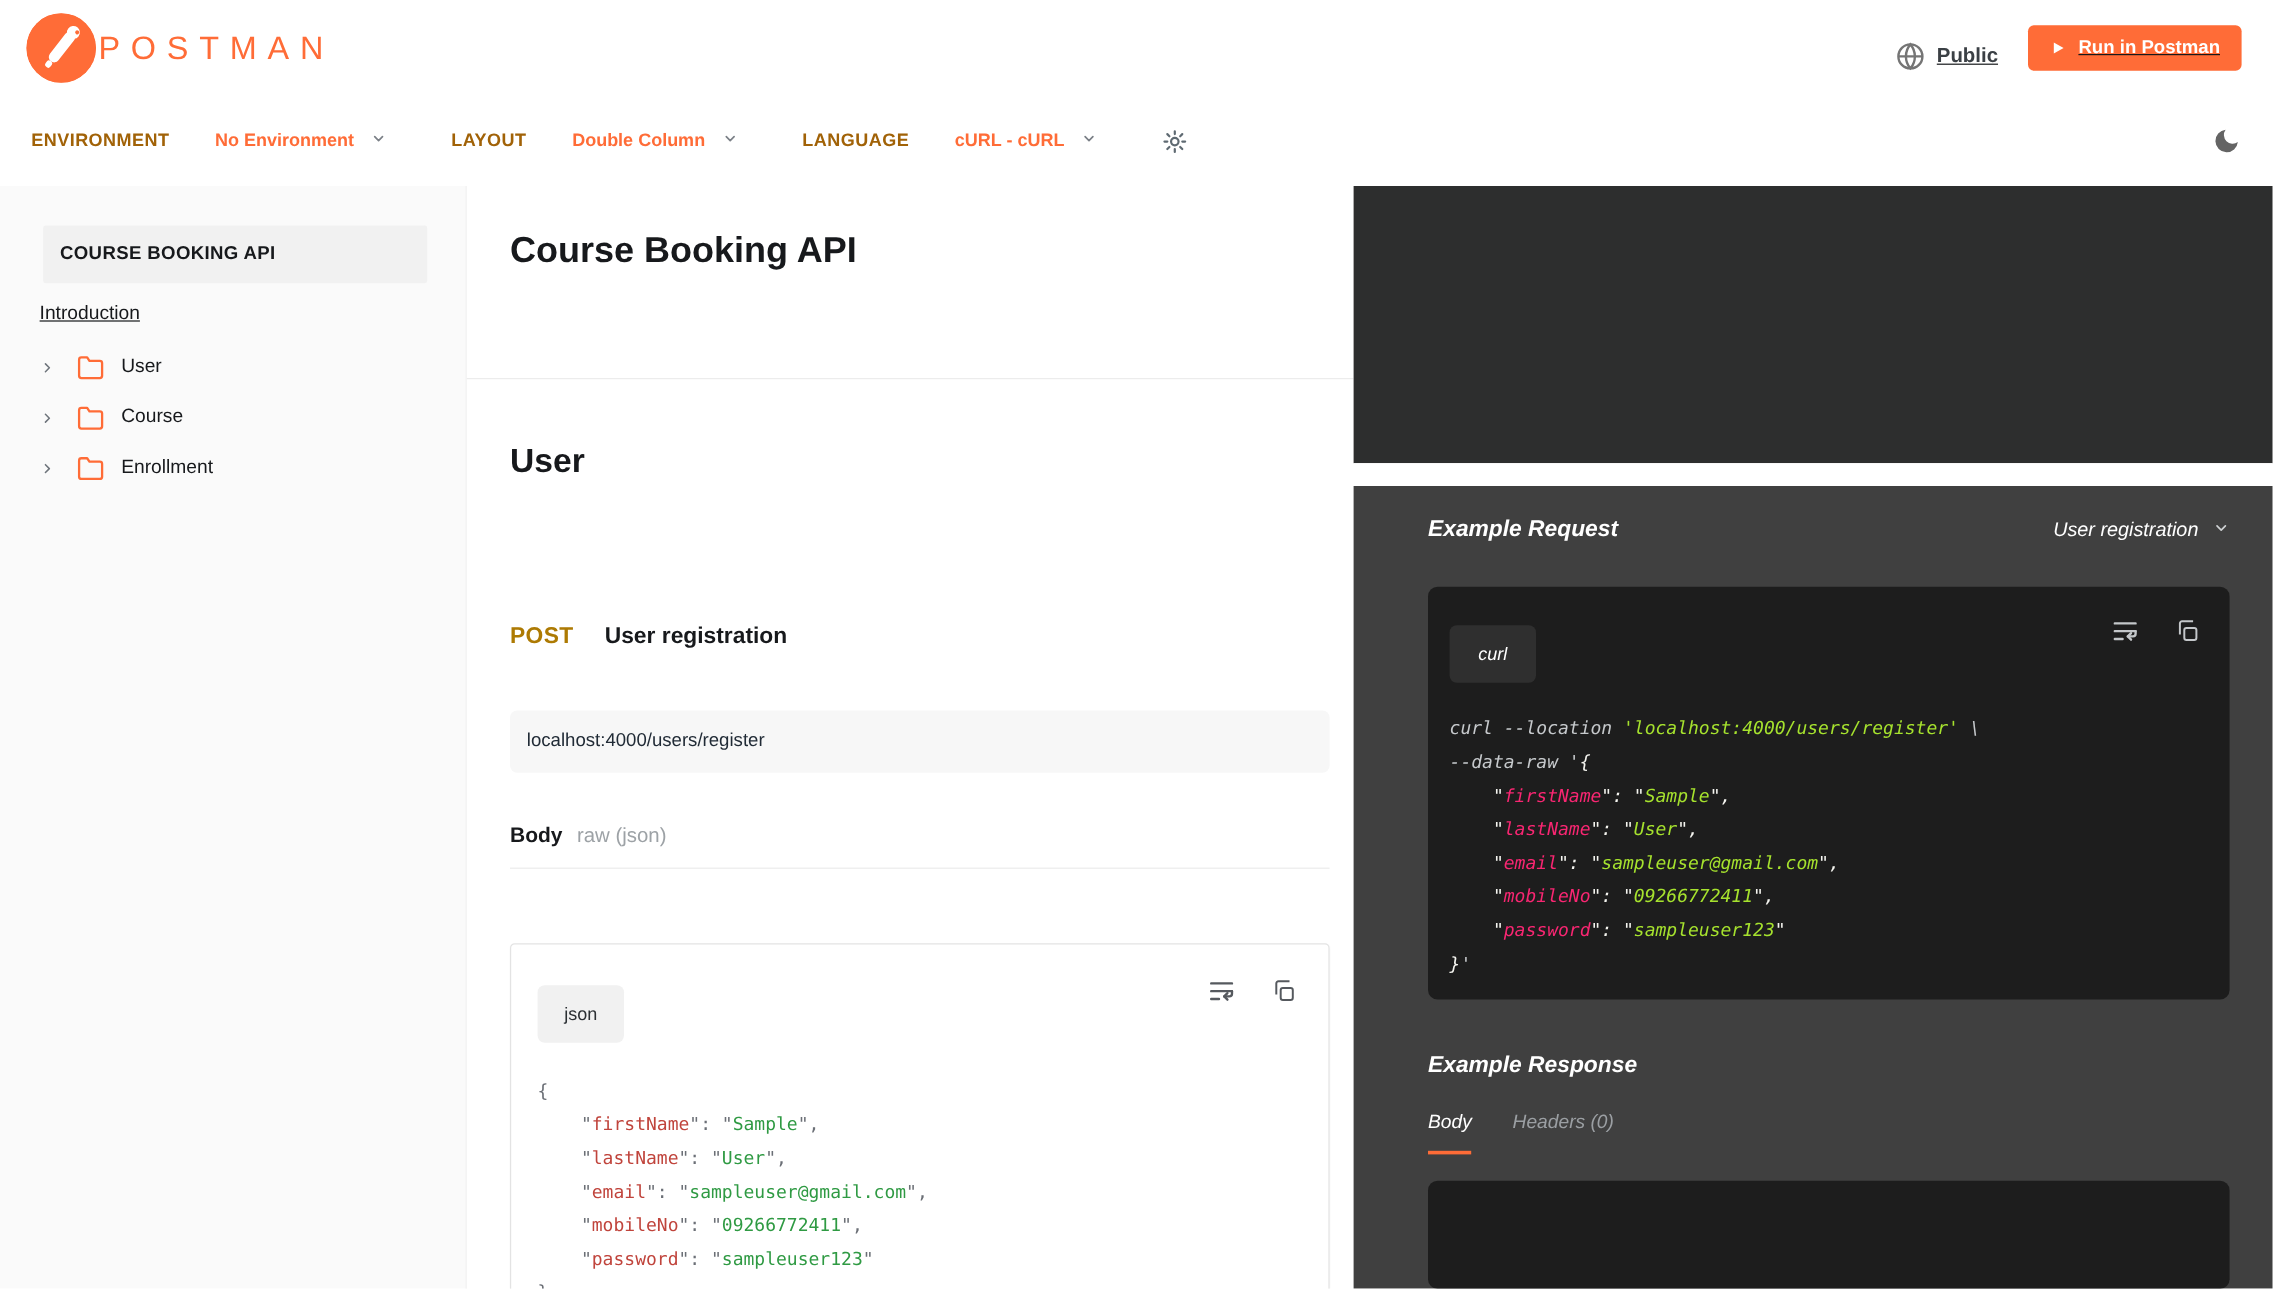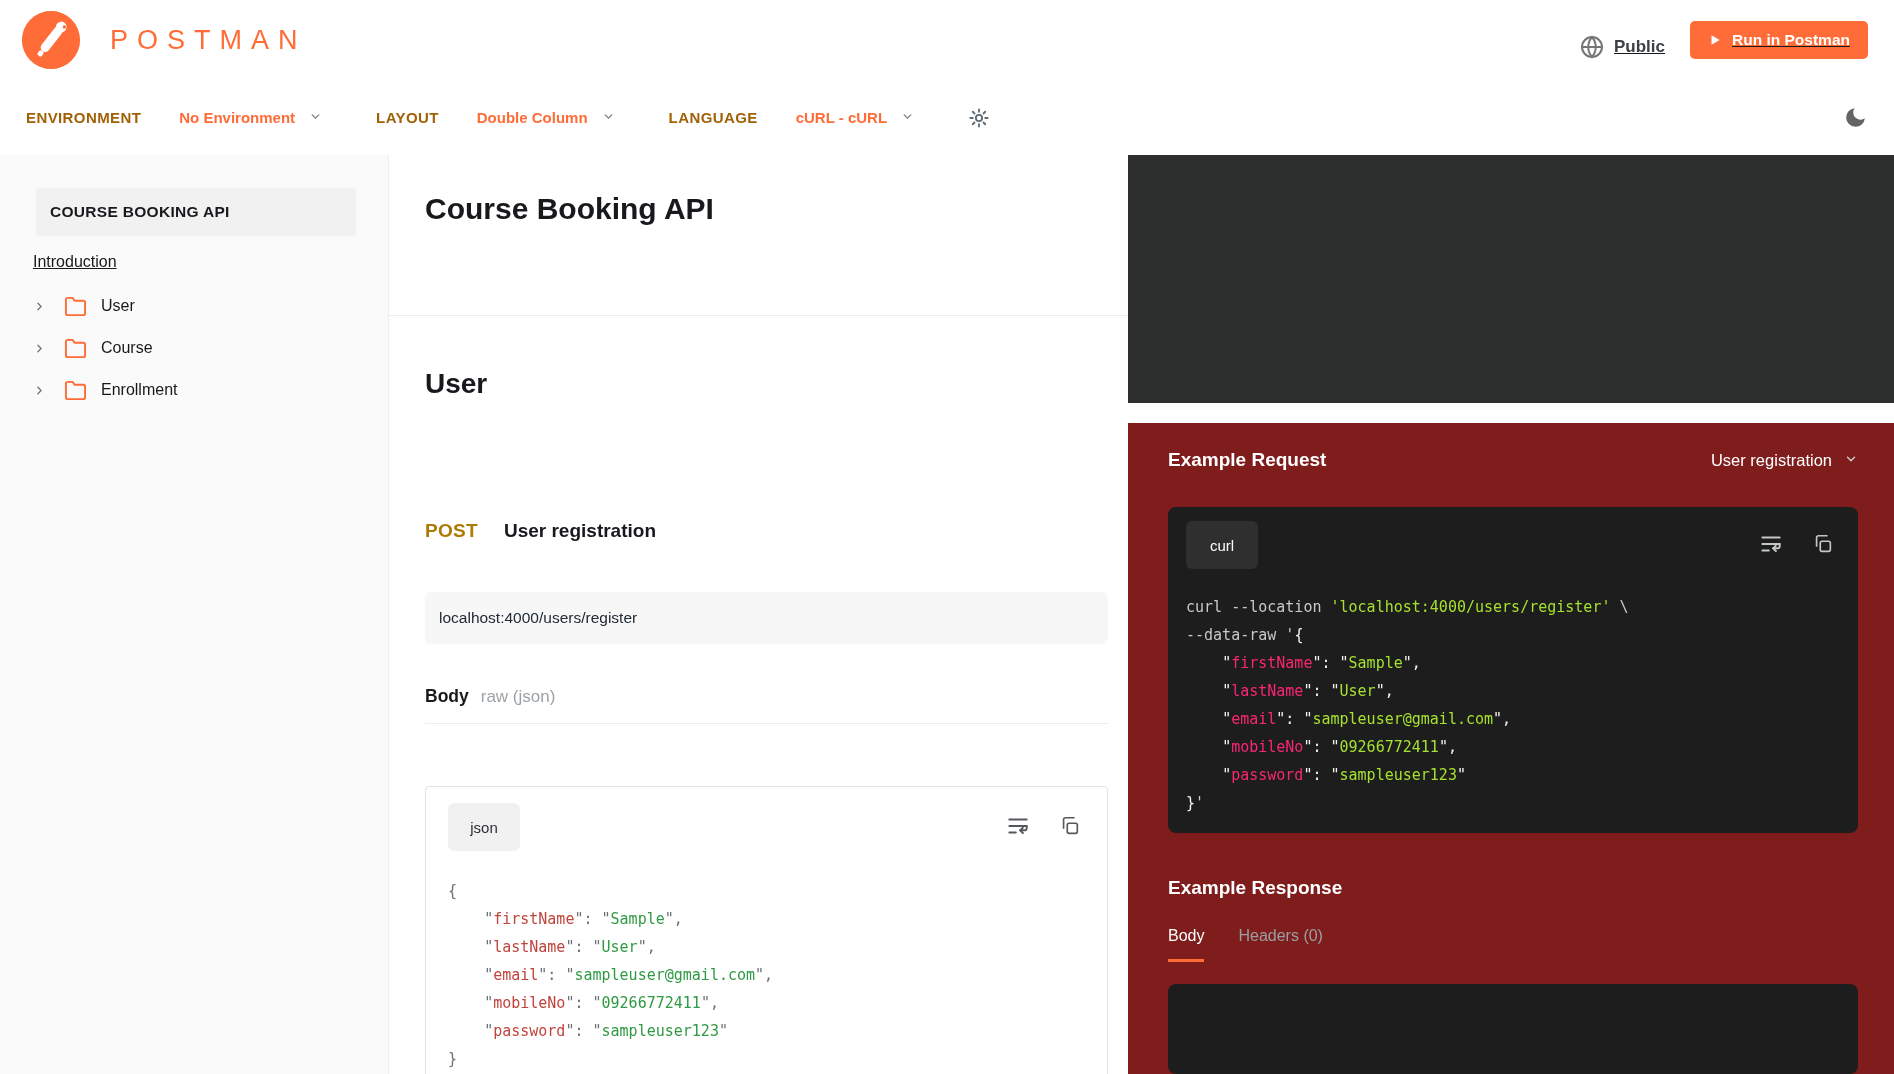--- a/index.html
+++ b/index.html
@@ -2,21 +2,21 @@
 <html><head>
 <meta charset="utf-8">
 <style>
   * { margin:0; padding:0; box-sizing:border-box; }
   html,body { background:#fff; }
   body { font-family:"Liberation Sans", sans-serif; color:#17191c; }
   #app { position:relative; width:1894px; height:1074px; overflow:hidden; background:#fff; }
 
   
   .top-header { height:80px; display:flex; align-items:center; justify-content:space-between; padding:0 26px 0 22px; background:#fff; }
-  .brand { display:flex; align-items:center; gap:30px; }
+  .brand { display:flex; align-items:center; gap:2px; }
   .logo-circle { width:58px; height:58px; border-radius:50%; background:#ff6c37; position:relative; overflow:hidden; flex:0 0 auto; }
   .wordmark { color:#ff6c37; font-size:27px; font-weight:500; letter-spacing:9px; }
   .header-right { display:flex; align-items:flex-end; gap:25px;text-decoration:underline; }
   .public-badge { display:flex; align-items:center; gap:10px; color:#3b4045; font-size:17px; font-weight:700; }
   .run-btn { display:flex; align-items:center; gap:10px; background:#ff6c37; color:#fff; font-size:15.5px; font-weight:700; border:none; border-radius:5px; height:38px; padding:0 18px; cursor:pointer; font-family:"Liberation Sans",sans-serif; }
 
   
   .toolbar { height:75px; display:flex; align-items:center; padding:0 26px; background:#fff; }
   .tb-label { color:#a16207; font-size:15px; font-weight:700; letter-spacing:.4px; margin-right:38px; }
   .tb-value { display:flex; align-items:center; gap:14px; color:#ff6c37; font-size:15px; font-weight:700; margin-right:54px; cursor:pointer; }
@@ -47,35 +47,35 @@
   .req-method { font-size:19px; font-weight:700; color:#ad7a03; letter-spacing:.3px; }
   .req-name { font-size:19px; font-weight:600; color:#17191c; }
   .url-box { margin-top:50px; height:52px; background:#f7f7f7; border-radius:6px; display:flex; align-items:center; padding:0 14px; font-size:15.5px; color:#212b36; }
   .body-row { margin-top:42px; display:flex; align-items:baseline; gap:12px; }
   .body-label { font-size:17.5px; font-weight:700; color:#17191c; }
   .body-mode { font-size:17px; color:#9da2a6; }
   .body-divider { margin-top:16px; border-top:1px solid #ececec; }
 
   .code-card { margin-top:62px; border:1px solid #e3e3e3; border-radius:4px; background:#fff; box-shadow:0 1px 2px rgba(0,0,0,.04); padding:16px 16px 14px 22px; }
   .card-top { display:flex; align-items:flex-start; justify-content:space-between; }
-  .lang-chip { background:#f1f1f1; border-radius:6px; height:48px; min-width:72px; display:flex; align-items:center; justify-content:center; font-size:15px; color:#2b2f33; padding:0 16px; }
+  .lang-chip { background:#f1f1f1; border-radius:6px; height:48px; min-width:72px; display:flex; align-items:center; justify-content:center; font-size:15px; color:#2b2f33; padding:0 16px;margin-top:18px; }
   .card-icons { display:flex; align-items:center; gap:28px; padding:10px 10px 0 0; color:#55595e; }
   .card-icons .icon-btn { cursor:pointer; display:flex; }
   .code { font-family:"DejaVu Sans Mono", monospace; font-size:15px; line-height:28px; white-space:pre; }
   .light-code .code { margin-top:26px; }
   .light-code .tok-p { color:#3d4145; }
   .light-code .tok-n { color:#6b6f76; }
   .light-code .tok-k { color:#c0443c; }
   .light-code .tok-s { color:#2f9a43; }
 
   
   .right-panel { width:766px; flex:0 0 auto; background:#fff; display:flex; flex-direction:column; }
   .dark-block-a { height:297px; background:#2d2e2e; }
   .panel-gap { height:24px; background:#fff; }
-  .dark-block-b { flex:1; background:#7f1d1d; padding:26px 36px 0 40px; }
+  .dark-block-b { flex:1; background:#404040; padding:26px 36px 0 62px;font-style:italic; }
   .ex-req-row { display:flex; align-items:center; justify-content:space-between; }
   .ex-title { color:#fff; font-size:19px; font-weight:700; }
   .ex-selector { display:flex; align-items:center; gap:12px; color:#fff; font-size:16.5px; cursor:pointer; }
   .ex-selector .chev { color:#cfd2d4; }
 
   .dark-code-card { margin-top:36px; background:#1d1d1d; border-radius:8px; padding:14px 14px 16px 18px; }
   .dark-code-card .lang-chip { background:#2f2f2f; color:#fff; }
   .dark-code-card .card-icons { color:#c4c7ca; }
   .dark-code .code { margin-top:24px; }
   .dark-code .tok-p { color:#c6c9cc; }

